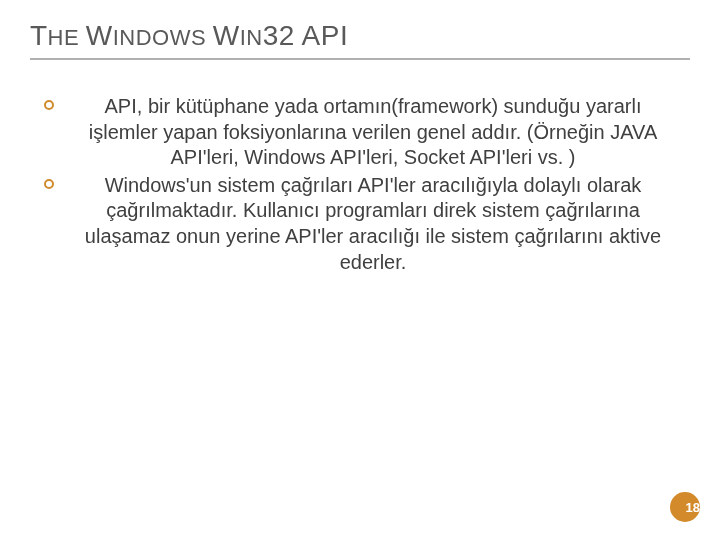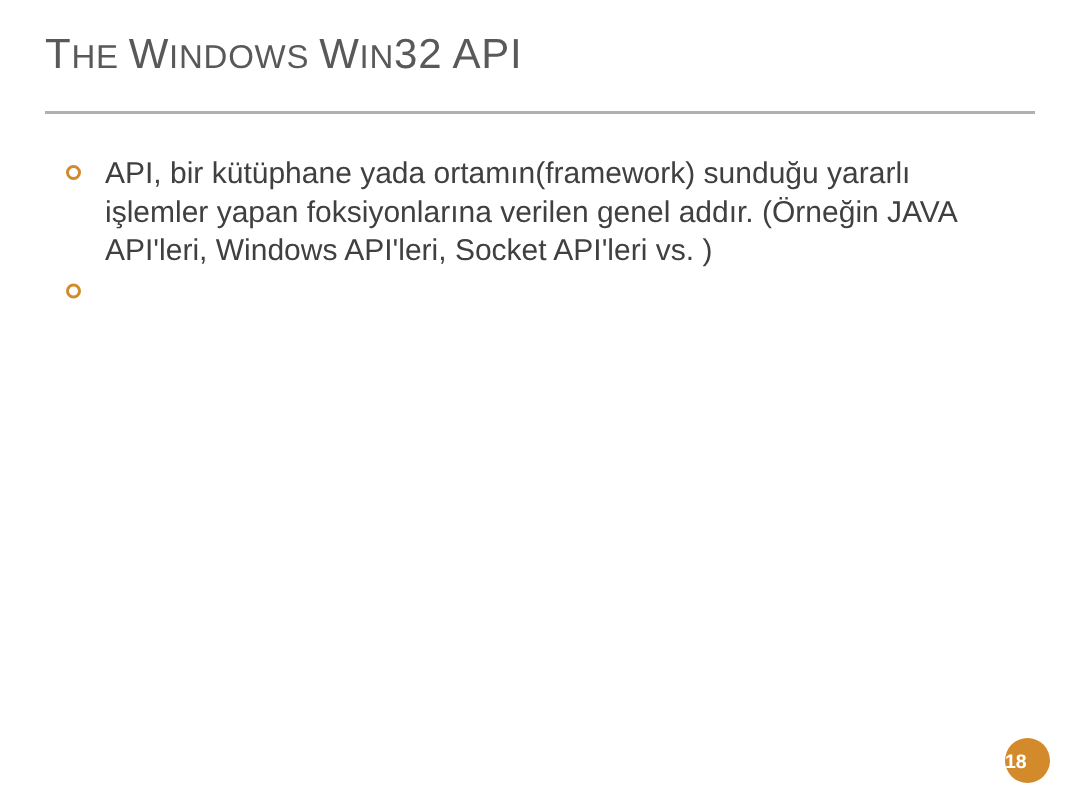--- a/index.html
+++ b/index.html
@@ -22,33 +22,34 @@
     position: absolute;
     top: 20px;
     left: 30px;
     right: 30px;
     font-size: 28px;
     font-weight: 400;
     color: #595959;
     letter-spacing: 0.5px;
     font-variant: small-caps;
     border-bottom: 2px solid #b0b0b0;
-    padding-bottom: 22px;
+    padding-bottom: 6px;
   }
   .title .big {
     font-size: 28px;
   }
   .title .small {
     font-size: 22px;
   }
   .content {
     position: absolute;
-    top: 104px;
+    top: 94px;
     left: 44px;
     right: 44px;
+    text-align: center;
   }
   .bullet-list {
     list-style: none;
     padding: 0;
     margin: 0;
   }
   .bullet-list li {
     position: relative;
     padding-left: 26px;
     font-size: 20px;
@@ -73,40 +74,41 @@
     bottom: 18px;
     width: 30px;
     height: 30px;
     border-radius: 50%;
     background: #d38a2a;
     color: #ffffff;
     font-size: 13px;
     font-weight: 600;
     display: flex;
     align-items: center;
-    justify-content: flex-start;
+    justify-content: flex-end;
   }
 </style>
 </head>
 <body>
 
 <div class="slide">
 
   <div class="title">
     <span class="big">T</span><span class="small">HE </span><span class="big">W</span><span class="small">INDOWS </span><span class="big">W</span><span class="small">IN</span><span class="big">32 API</span>
   </div>
 
   <div class="content">
     <ul class="bullet-list">
       <li>
         <span class="marker"></span>
         <span>API, bir kütüphane yada ortamın(framework) sunduğu yararlı işlemler yapan foksiyonlarına verilen genel addır. (Örneğin JAVA API'leri, Windows API'leri, Socket API'leri vs. )</span>
       </li>
       <li>
         <span class="marker"></span>
+        <span>Windows'un sistem çağrıları API'ler aracılığıyla dolaylı olarak çağrılmaktadır. Kullanıcı programları direk sistem çağrılarına ulaşamaz onun yerine API'ler aracılığı ile sistem çağrılarını aktive ederler.</span>
       </li>
     </ul>
   </div>
 
   <div class="page-number">
     <span>18</span>
   </div>
 
 </div>
 

